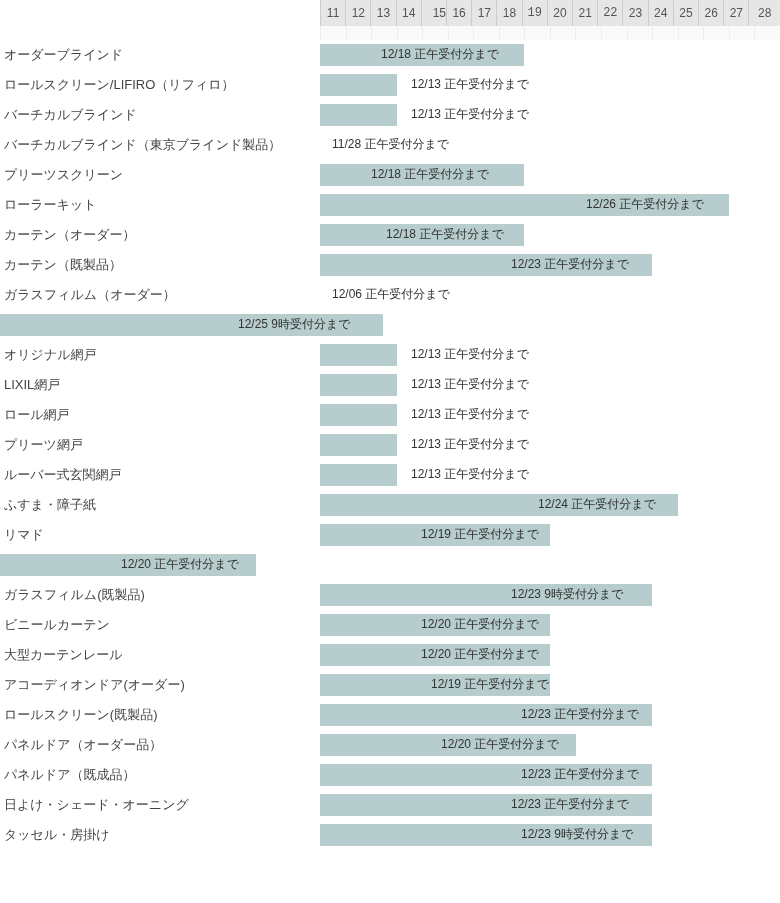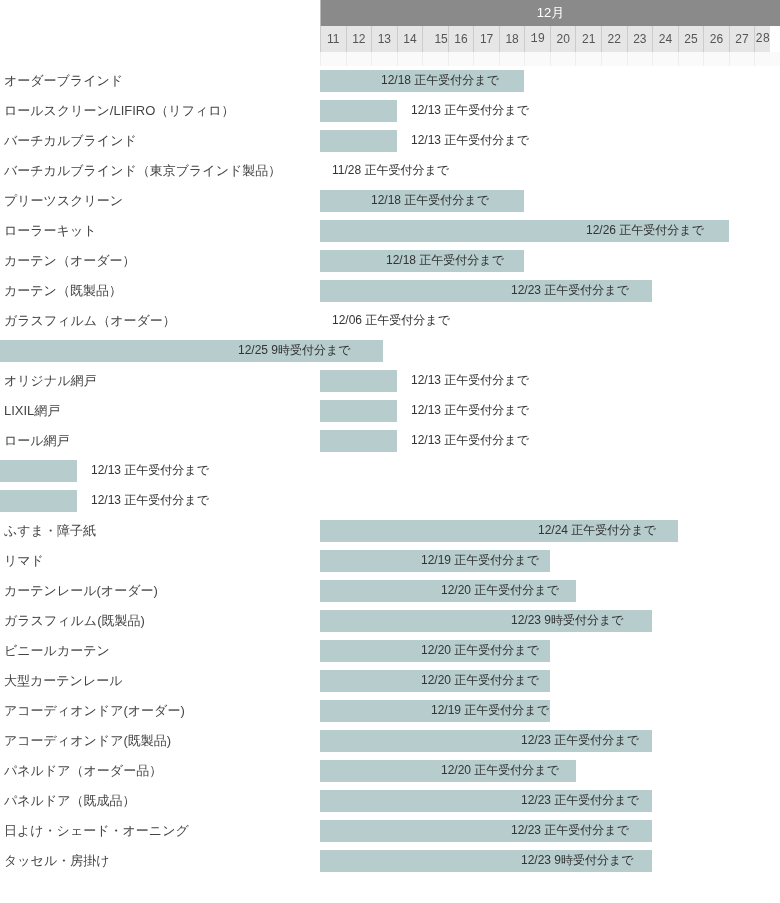--- a/index.html
+++ b/index.html
@@ -16,48 +16,42 @@
     .bar-area { width: 460px; height: 22px; position: relative; display: flex; align-items: center; }
     .bar { background: #b7cdcd; height: 22px; position: absolute; left: 0; top: 0; }
     .bar-label { position: relative; z-index: 2; font-size: 12px; color: #333; white-space: nowrap; padding-left: 6px; }
     .spacer-day { width: 25.55px; height: 14px; border-left: 1px solid #eee; background: #fafafa; }
   </style>
 </head>
 <body>
 
 <div class="chart">
 
-  <div class="header-row">
-    <div class="label-col"></div>
-    <div class="days-col">
-      <div class="month-header">12月</div>
-    </div>
-  </div>
 
   <div class="header-row">
     <div class="label-col"></div>
     <div class="days-col day-header" id="day-header">
         <div class="day-cell" style="width: 25.5556px;">11</div>
         <div class="day-cell" style="width: 25.5556px;">12</div>
         <div class="day-cell" style="width: 25.5556px;">13</div>
         <div class="day-cell" style="width: 25.5556px;">14</div>
         <div class="day-cell" style="width: 25.5556px; text-align: right;">15</div>
         <div class="day-cell" style="width: 25.5556px;">16</div>
         <div class="day-cell" style="width: 25.5556px;">17</div>
         <div class="day-cell" style="width: 25.5556px;">18</div>
         <div class="day-cell" style="width: 25.5556px; font-family: Liberation Mono, monospace;">19</div>
         <div class="day-cell" style="width: 25.5556px;">20</div>
         <div class="day-cell" style="width: 25.5556px;">21</div>
-        <div class="day-cell" style="width: 25.5556px;">22</div>
+        <div class="day-cell" style="width: 25.5556px; font-family: Liberation Mono, monospace;">22</div>
         <div class="day-cell" style="width: 25.5556px;">23</div>
         <div class="day-cell" style="width: 25.5556px;">24</div>
         <div class="day-cell" style="width: 25.5556px;">25</div>
         <div class="day-cell" style="width: 25.5556px;">26</div>
         <div class="day-cell" style="width: 25.5556px;">27</div>
-        <div class="day-cell" style="width: 16px; font-family: Liberation Mono, monospace;">28</div>
+        <div class="day-cell" style="width: 32px;">28</div>
       </div>
   </div>
 
   <div class="header-row">
     <div class="label-col"></div>
     <div class="days-col" id="spacer-days">
         <div class="spacer-day" style="width: 25.5556px;"></div>
         <div class="spacer-day" style="width: 25.5556px;"></div>
         <div class="spacer-day" style="width: 25.5556px;"></div>
         <div class="spacer-day" style="width: 25.5556px;"></div>
@@ -161,47 +155,48 @@
         </div>
       </div>
       <div class="data-row">
         <div class="row-label">ロール網戸</div>
         <div class="bar-area">
           <div class="bar" style="width: 76.6667px;"></div>
           <div class="bar-label" style="margin-left: 85px;">12/13 正午受付分まで</div>
         </div>
       </div>
       <div class="data-row">
-        <div class="bar-area">
-          <div class="bar" style="width: 76.6667px;"></div>
-          <div class="bar-label" style="margin-left: 85px;">12/13 正午受付分まで</div>
-        </div>
-      </div>
-      <div class="data-row">
+        <div class="row-label">プリーツ網戸</div>
+        <div class="bar-area">
+          <div class="bar" style="width: 76.6667px;"></div>
+          <div class="bar-label" style="margin-left: 85px;">12/13 正午受付分まで</div>
+        </div>
+      </div>
+      <div class="data-row">
+        <div class="row-label">ルーバー式玄関網戸</div>
         <div class="bar-area">
           <div class="bar" style="width: 76.6667px;"></div>
           <div class="bar-label" style="margin-left: 85px;">12/13 正午受付分まで</div>
         </div>
       </div>
       <div class="data-row">
         <div class="row-label">ふすま・障子紙</div>
         <div class="bar-area">
           <div class="bar" style="width: 357.778px;"></div>
           <div class="bar-label" style="margin-left: 212px;">12/24 正午受付分まで</div>
         </div>
       </div>
       <div class="data-row">
         <div class="row-label">リマド</div>
         <div class="bar-area">
           <div class="bar" style="width: 230px;"></div>
           <div class="bar-label" style="margin-left: 95px;">12/19 正午受付分まで</div>
         </div>
       </div>
       <div class="data-row">
-        <div class="row-label">カーテンレール(オーダー)</div>
         <div class="bar-area">
           <div class="bar" style="width: 255.556px;"></div>
           <div class="bar-label" style="margin-left: 115px;">12/20 正午受付分まで</div>
         </div>
       </div>
       <div class="data-row">
         <div class="row-label">ガラスフィルム(既製品)</div>
         <div class="bar-area">
           <div class="bar" style="width: 332.222px;"></div>
           <div class="bar-label" style="margin-left: 185px;">12/23 9時受付分まで</div>
@@ -222,21 +217,21 @@
         </div>
       </div>
       <div class="data-row">
         <div class="row-label">アコーディオンドア(オーダー)</div>
         <div class="bar-area">
           <div class="bar" style="width: 230px;"></div>
           <div class="bar-label" style="margin-left: 105px;">12/19 正午受付分まで</div>
         </div>
       </div>
       <div class="data-row">
-        <div class="row-label">アコーディオンドア(既製品)</div>
+        <div class="row-label">ロールスクリーン(既製品)</div>
         <div class="bar-area">
           <div class="bar" style="width: 332.222px;"></div>
           <div class="bar-label" style="margin-left: 195px;">12/23 正午受付分まで</div>
         </div>
       </div>
       <div class="data-row">
         <div class="row-label">パネルドア（オーダー品）</div>
         <div class="bar-area">
           <div class="bar" style="width: 255.556px;"></div>
           <div class="bar-label" style="margin-left: 115px;">12/20 正午受付分まで</div>

